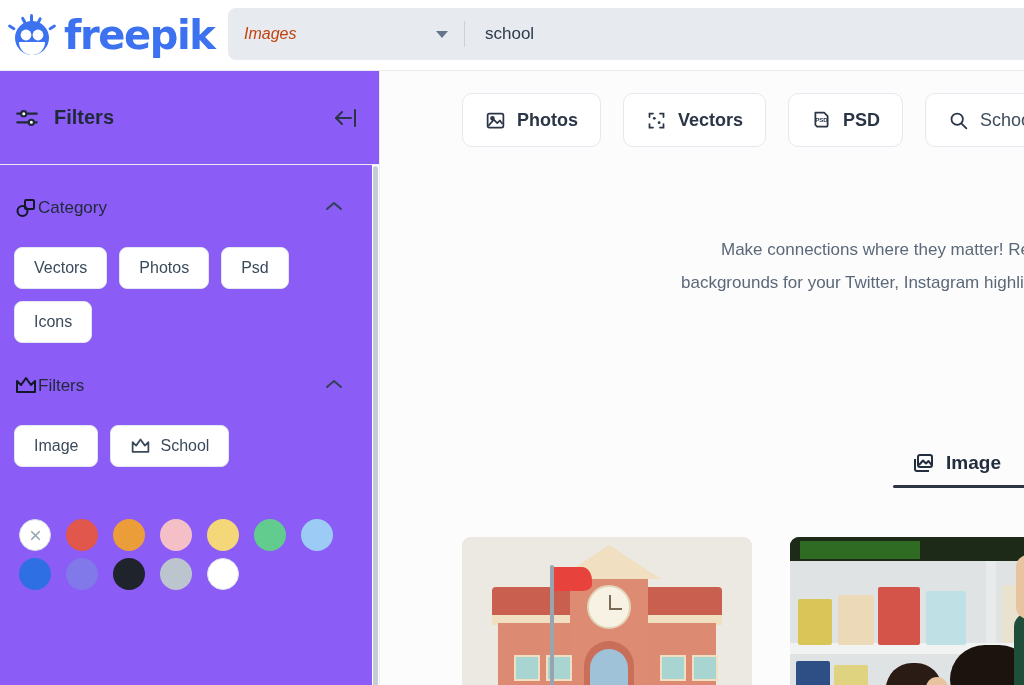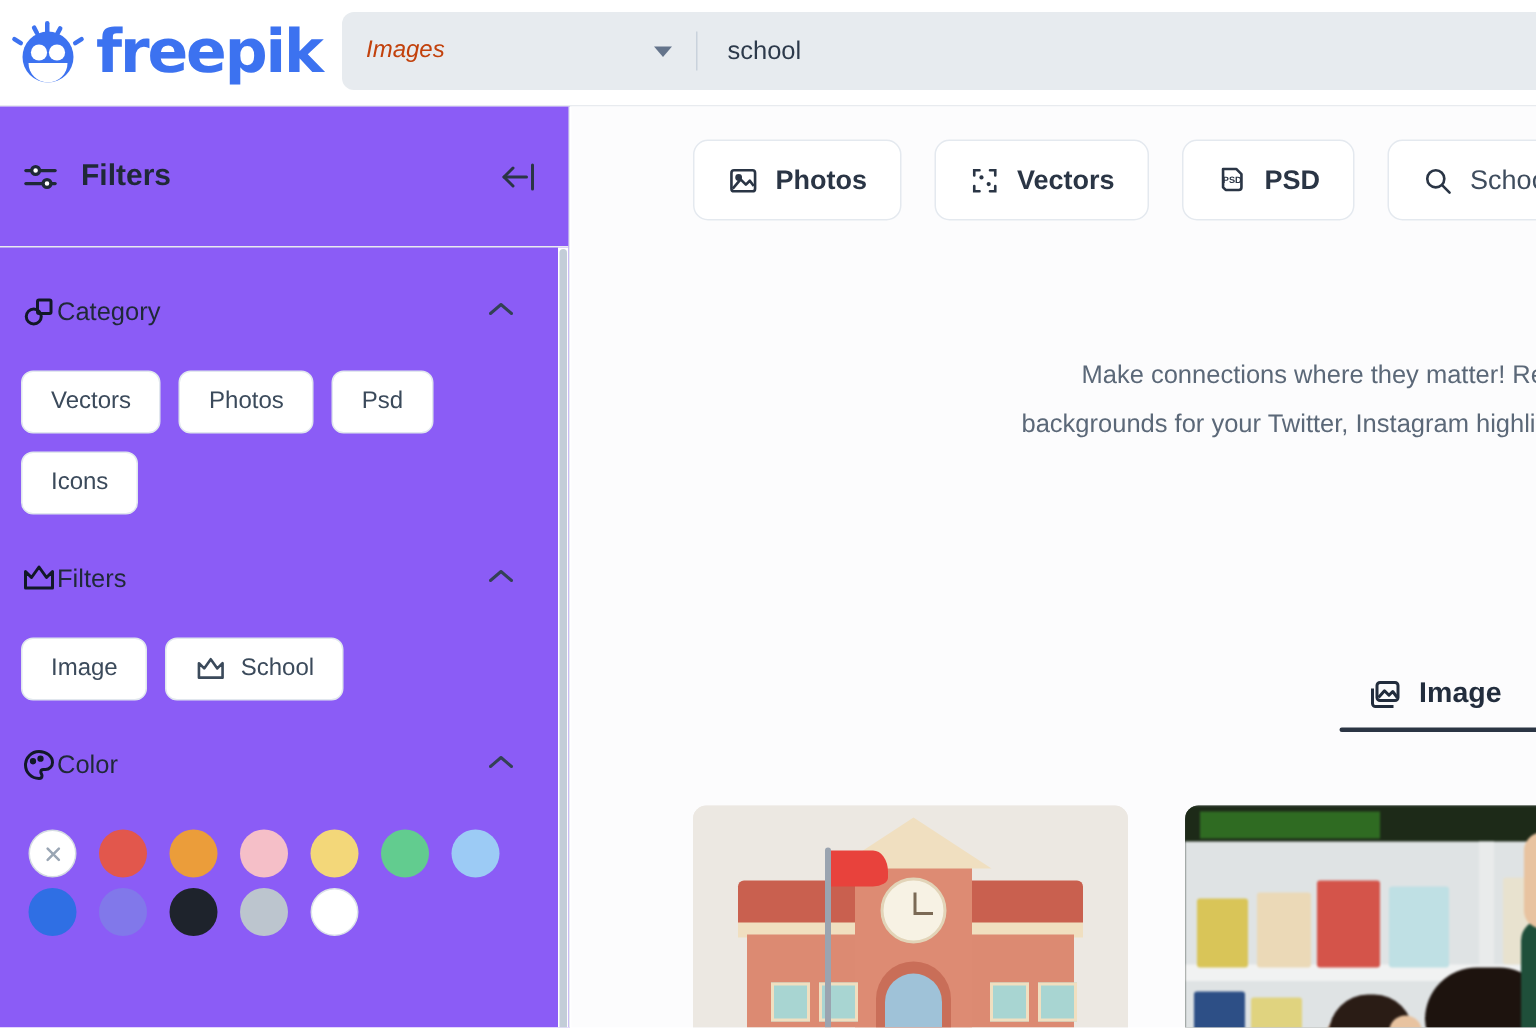--- a/index.html
+++ b/index.html
@@ -314,31 +314,20 @@
         <div class="chip">
           <svg width="21" height="21" viewBox="0 0 24 24" fill="none" stroke="#3b4a5b" stroke-width="2" stroke-linejoin="round">
             <path d="M3 7l4 4 5-7 5 7 4-4v11H3z"></path>
           </svg>
           <span>School</span>
         </div>
       </div>
     </div>
 
     <div class="section">
-      <div class="section-head">
-        <svg width="24" height="24" viewBox="0 0 24 24" fill="none" stroke="#111827" stroke-width="2">
-          <path d="M12 3a9 9 0 1 0 0 18c1.3 0 2-.8 2-1.8 0-1-.8-1.7-.8-2.6 0-.9.7-1.6 1.8-1.6h1.3A4.7 4.7 0 0 0 21 10.3C21 6.2 17 3 12 3z"></path>
-          <circle cx="8" cy="9.5" r="1.1" fill="#111827"></circle>
-          <circle cx="13" cy="7.8" r="1.1" fill="#111827"></circle>
-        </svg>
-        <span class="section-title">Color</span>
-        <svg class="chevron" width="18" height="12" viewBox="0 0 18 12" fill="none" stroke="#334155" stroke-width="2" stroke-linecap="round" stroke-linejoin="round">
-          <polyline points="2,9 9,3 16,9"></polyline>
-        </svg>
-      </div>
       <div class="swatch-grid">
         <div class="swatch clear">
           <svg width="15" height="15" viewBox="0 0 16 16" stroke="#9aa6b4" stroke-width="1.8" stroke-linecap="round">
             <line x1="4" y1="4" x2="12" y2="12"></line>
               <line x1="12" y1="4" x2="4" y2="12"></line>
           </svg>
         </div>
         <div class="swatch" style="background:#e2574c"></div>
         <div class="swatch" style="background:#eb9d3a"></div>
         <div class="swatch" style="background:#f5bfc8"></div>

